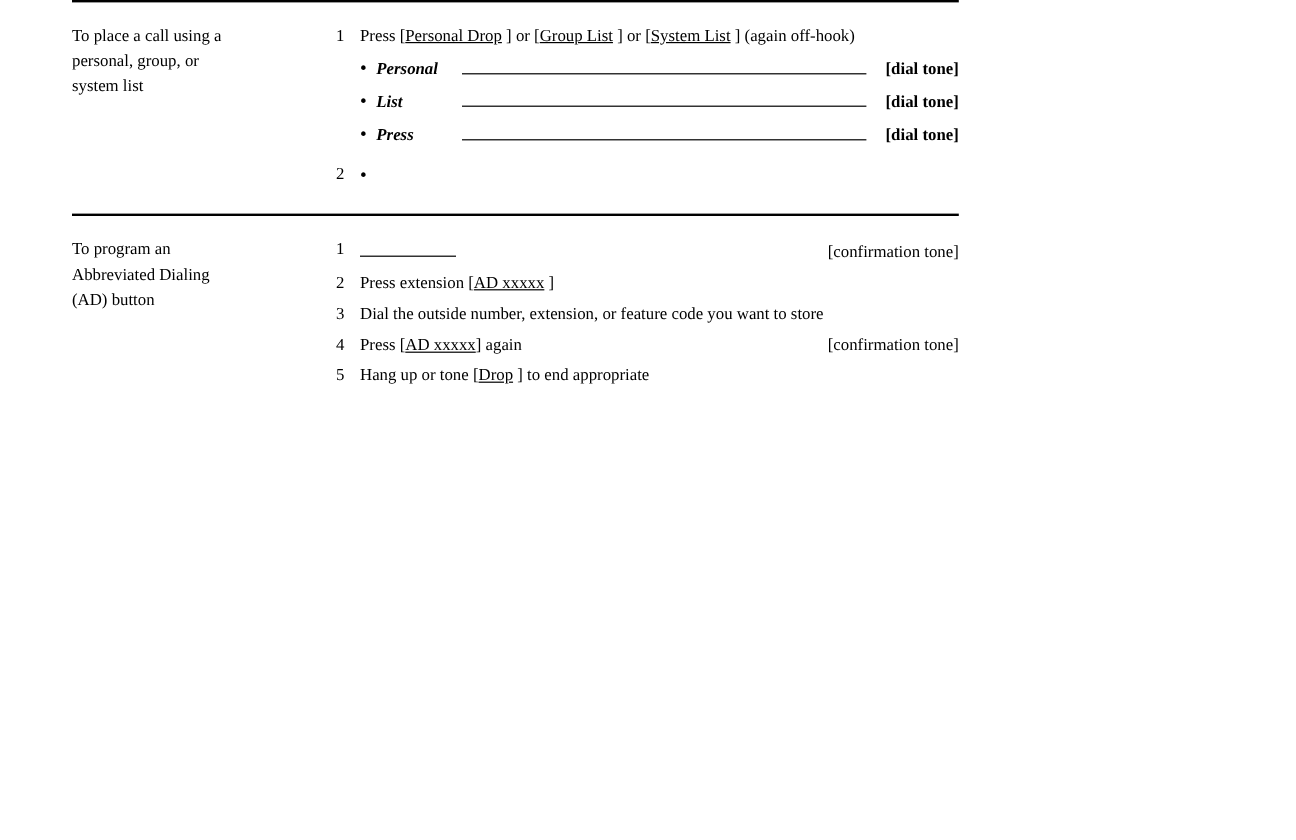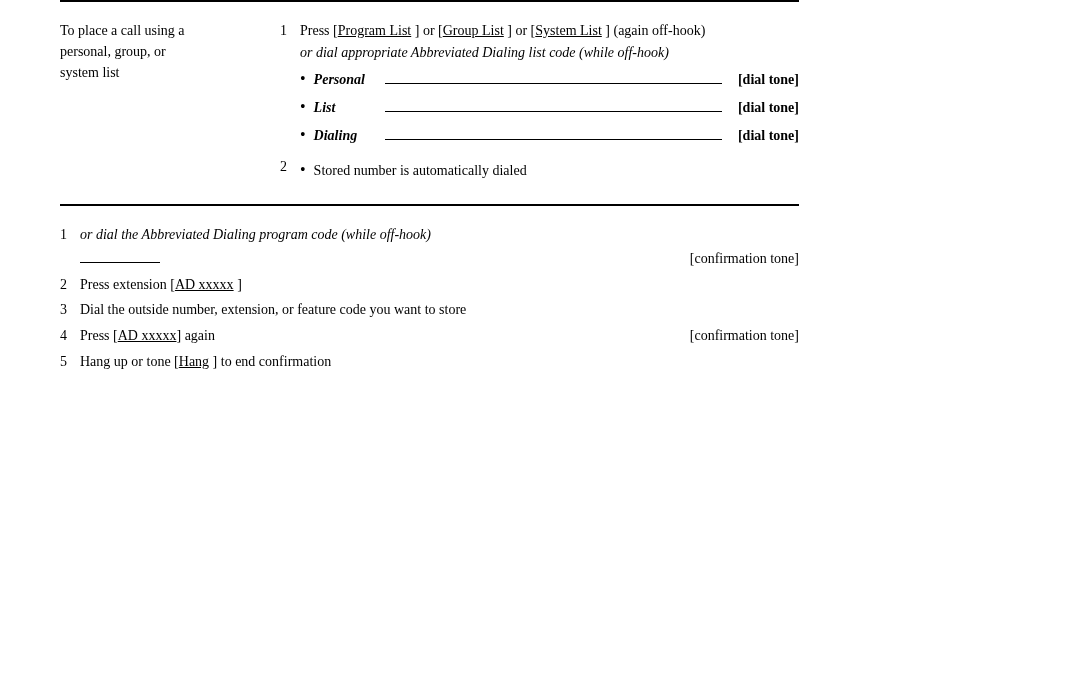--- a/index.html
+++ b/index.html
@@ -157,23 +157,22 @@
       <span>personal, group, or</span><br>
       <span>system list</span>
     </div>
     <div class="section-content">
       <ol class="step-list">
 
         <li class="step-item">
           <span class="step-num">1</span>
           <div class="step-body">
             <div>
-              <span>Press [</span><span class="btn-label">Program List</span><span> ] or [</span><span class="btn-label">Group List</span><span> ] or [</span><span class="btn-label">System List</span><span> ]  (again off-hook)</span>
+              <span>Press [</span><span class="btn-label">Personal Drop</span><span> ] or [</span><span class="btn-label">Group List</span><span> ] or [</span><span class="btn-label">System List</span><span> ]  (again off-hook)</span>
             </div>
-            <div class="italic-text">or dial appropriate Abbreviated Dialing list code (while off-hook)</div>
 
             <ul class="bullet-list">
               <li class="bullet-item">
                 <span class="bullet-dot">•</span>
                 <div class="bullet-content">
                   <span class="bullet-italic"><em>Personal</em></span>
                   <span class="line-fill"></span>
                   <span class="dial-tone">[dial  tone]</span>
                 </div>
               </li>
@@ -181,52 +180,53 @@
                 <span class="bullet-dot">•</span>
                 <div class="bullet-content">
                   <span class="bullet-italic"><em>List</em></span>
                   <span class="line-fill"></span>
                   <span class="dial-tone">[dial  tone]</span>
                 </div>
               </li>
               <li class="bullet-item">
                 <span class="bullet-dot">•</span>
                 <div class="bullet-content">
-                  <span class="bullet-italic"><em>Dialing</em></span>
+                  <span class="bullet-italic"><em>Press</em></span>
                   <span class="line-fill"></span>
                   <span class="dial-tone">[dial  tone]</span>
                 </div>
               </li>
             </ul>
           </div>
         </li>
 
         <li class="step-item">
           <span class="step-num">2</span>
           <div class="step-body">
             <div class="sub-bullet">
               <span class="bullet-dot">•</span>
-              <span>Stored number is automatically dialed</span>
             </div>
           </div>
         </li>
       </ol>
     </div>
   </div>
 
   <div class="section" style="border-bottom: none; padding-bottom: 0;">
+    <div class="section-label">
+      <span>To program an</span><br>
+      <span>Abbreviated  Dialing</span><br>
+      <span>(AD) button</span>
+    </div>
     <div class="section-content">
       <ol class="step-list">
 
         <li class="step-item">
           <span class="step-num">1</span>
           <div class="step-body">
-            <div style="display:flex; align-items: baseline;">
-              <span class="italic-text" style="flex:1;">or dial the Abbreviated Dialing program code (while off-hook)</span>
-            </div>
             <div style="display:flex; align-items: baseline; margin-top: 2px;">
               <span class="inline-line"></span>
               <span style="margin-left: auto;">[confirmation  tone]</span>
             </div>
           </div>
         </li>
 
         <li class="step-item" style="margin-top:4px;">
           <span class="step-num">2</span>
           <div class="step-body">
@@ -247,21 +247,21 @@
             <span>Press [</span>
               <span class="btn-label">AD xxxxx</span>
               <span> ] again</span>
             <span style="margin-left: auto;">[confirmation  tone]</span>
           </div>
         </li>
 
         <li class="step-item" style="margin-top:4px;">
           <span class="step-num">5</span>
           <div class="step-body">
-            <span>Hang up or tone [</span><span class="btn-label">Hang</span><span> ]  to end confirmation</span>
+            <span>Hang up or tone [</span><span class="btn-label">Drop</span><span> ]  to end appropriate</span>
           </div>
         </li>
 
       </ol>
     </div>
   </div>
 
 </div>
 
 </body></html>

